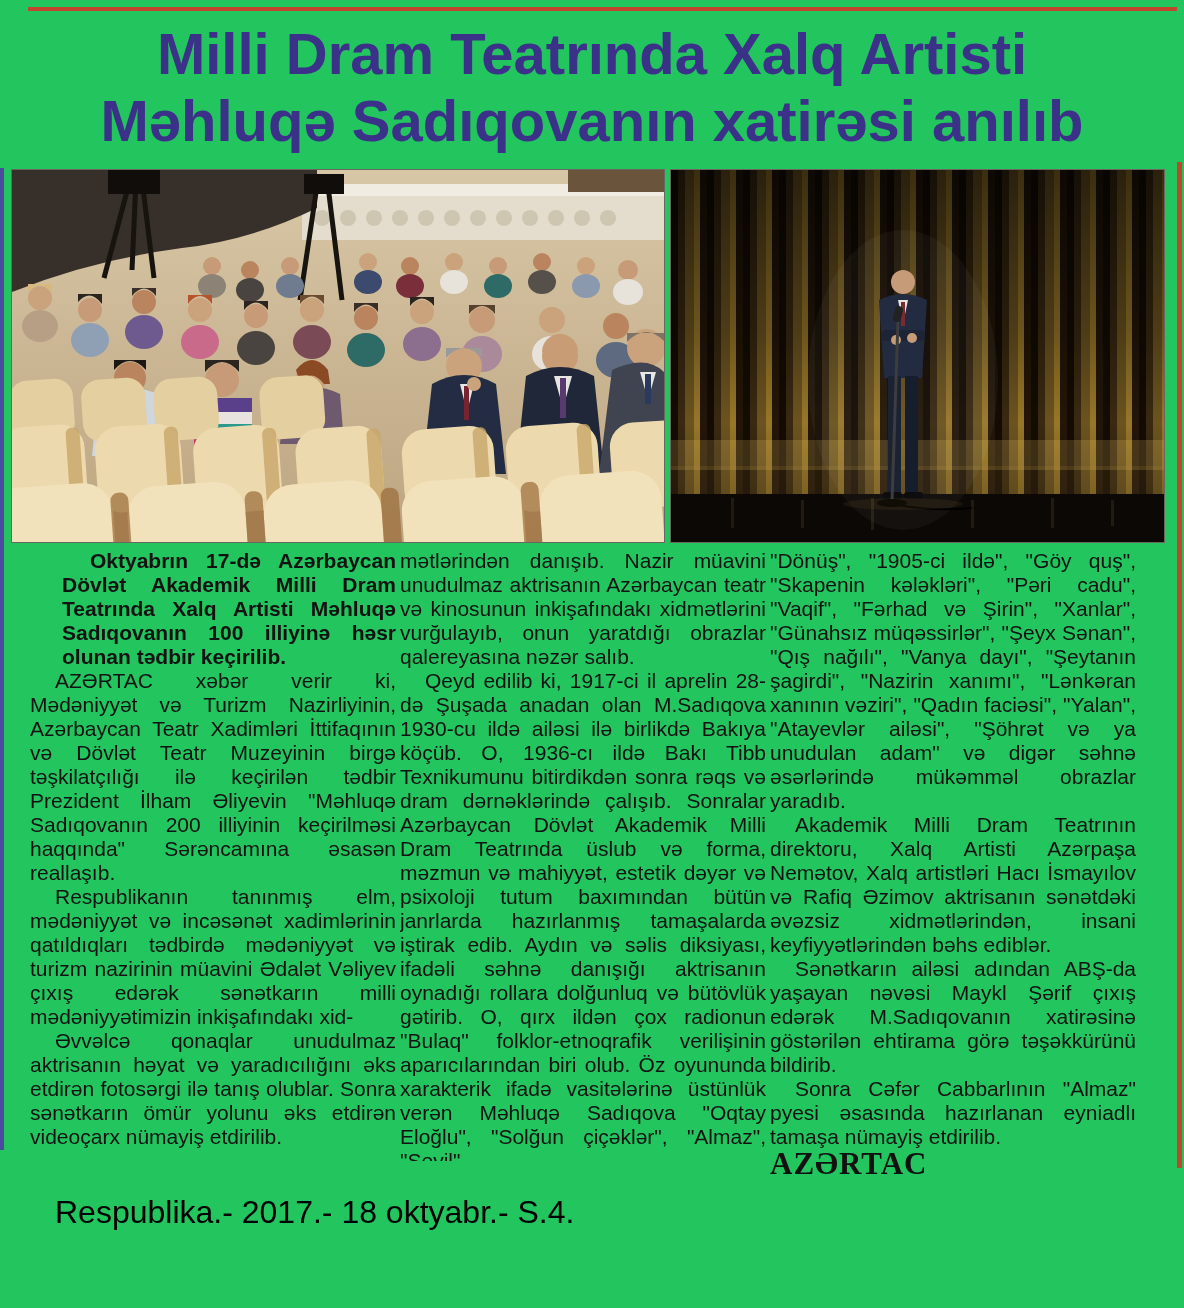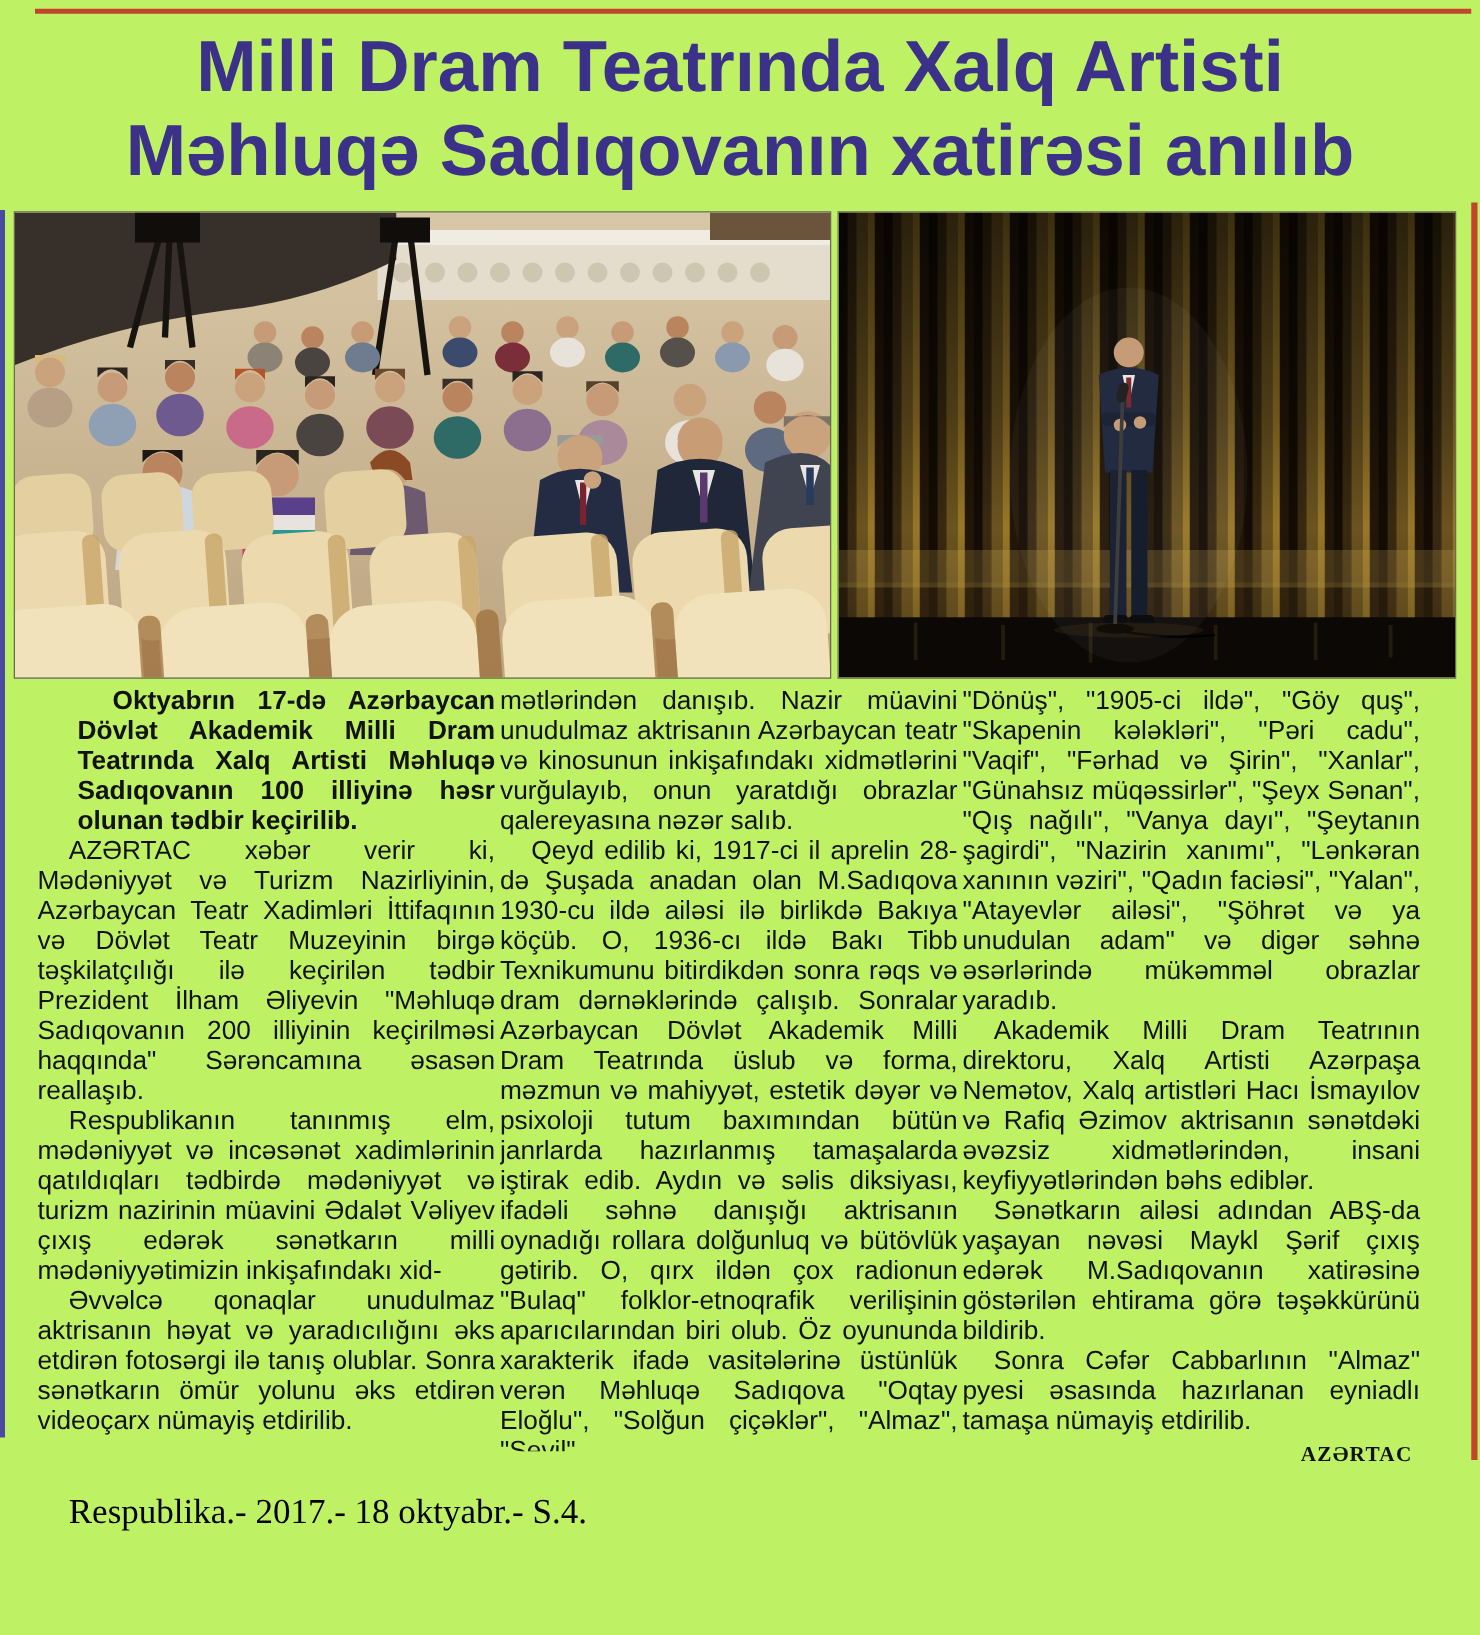--- a/index.html
+++ b/index.html
@@ -1,35 +1,35 @@
 <!DOCTYPE html>
 <html><head>
 <meta charset="utf-8">
 <style>
   html,body{margin:0;padding:0;background:#ffffff;}
-  .page{position:relative;width:1184px;height:1308px;background:#bef264;overflow:hidden;
+  .page{position:relative;width:1184px;height:1308px;background:#22c55e;overflow:hidden;
         font-family:"Liberation Sans",sans-serif;}
   .top-rule{position:absolute;left:28px;top:7px;width:1149px;height:4px;background:#c2462e;}
   .left-rule{position:absolute;left:0;top:168px;width:4px;height:982px;background:#4a4aa0;}
   .right-rule{position:absolute;left:1177px;top:162px;width:5px;height:1006px;background:#c2462e;}
   .headline{position:absolute;left:30px;top:20px;width:1124px;text-align:center;
             color:#3c3189;font-weight:bold;font-size:58px;line-height:67px;}
   .photos{position:absolute;left:12px;top:170px;width:1152px;height:372px;display:flex;gap:7px;}
   .photos svg{display:block;}
   .photo-frame{outline:1px solid #6b665e;}
   .columns{position:absolute;left:30px;top:549px;width:1132px;display:flex;gap:4px;}
   .col{width:366px;font-size:21px;line-height:24px;text-align:justify;color:#121212;}
   .col.clip{height:612px;overflow:hidden;}
   .col p{margin:0;text-indent:25px;}
   .col p.lead{font-weight:bold;margin-left:32px;text-indent:28px;}
   .col p.noindent{text-indent:0;}
-  .agency{font-family:"Liberation Serif",serif;font-weight:bold;font-size:17px;
-          text-align:right;margin-top:3px;padding-right:6px;letter-spacing:1px;color:#111;}
-  .citation{position:absolute;left:55px;top:1194px;font-family:Liberation Serif, serif;
-            font-size:28px;color:#000;}
+  .agency{font-family:"Liberation Serif",serif;font-weight:bold;font-size:31px;
+          text-align:left;margin-top:3px;padding-right:6px;letter-spacing:1px;color:#111;}
+  .citation{position:absolute;left:55px;top:1194px;font-family:Liberation Sans, sans-serif;
+            font-size:32px;color:#000;}
 </style>
 </head>
 <body>
 
 <div class="page">
 
   <div class="top-rule"></div>
   <div class="left-rule"></div>
   <div class="right-rule"></div>
 

